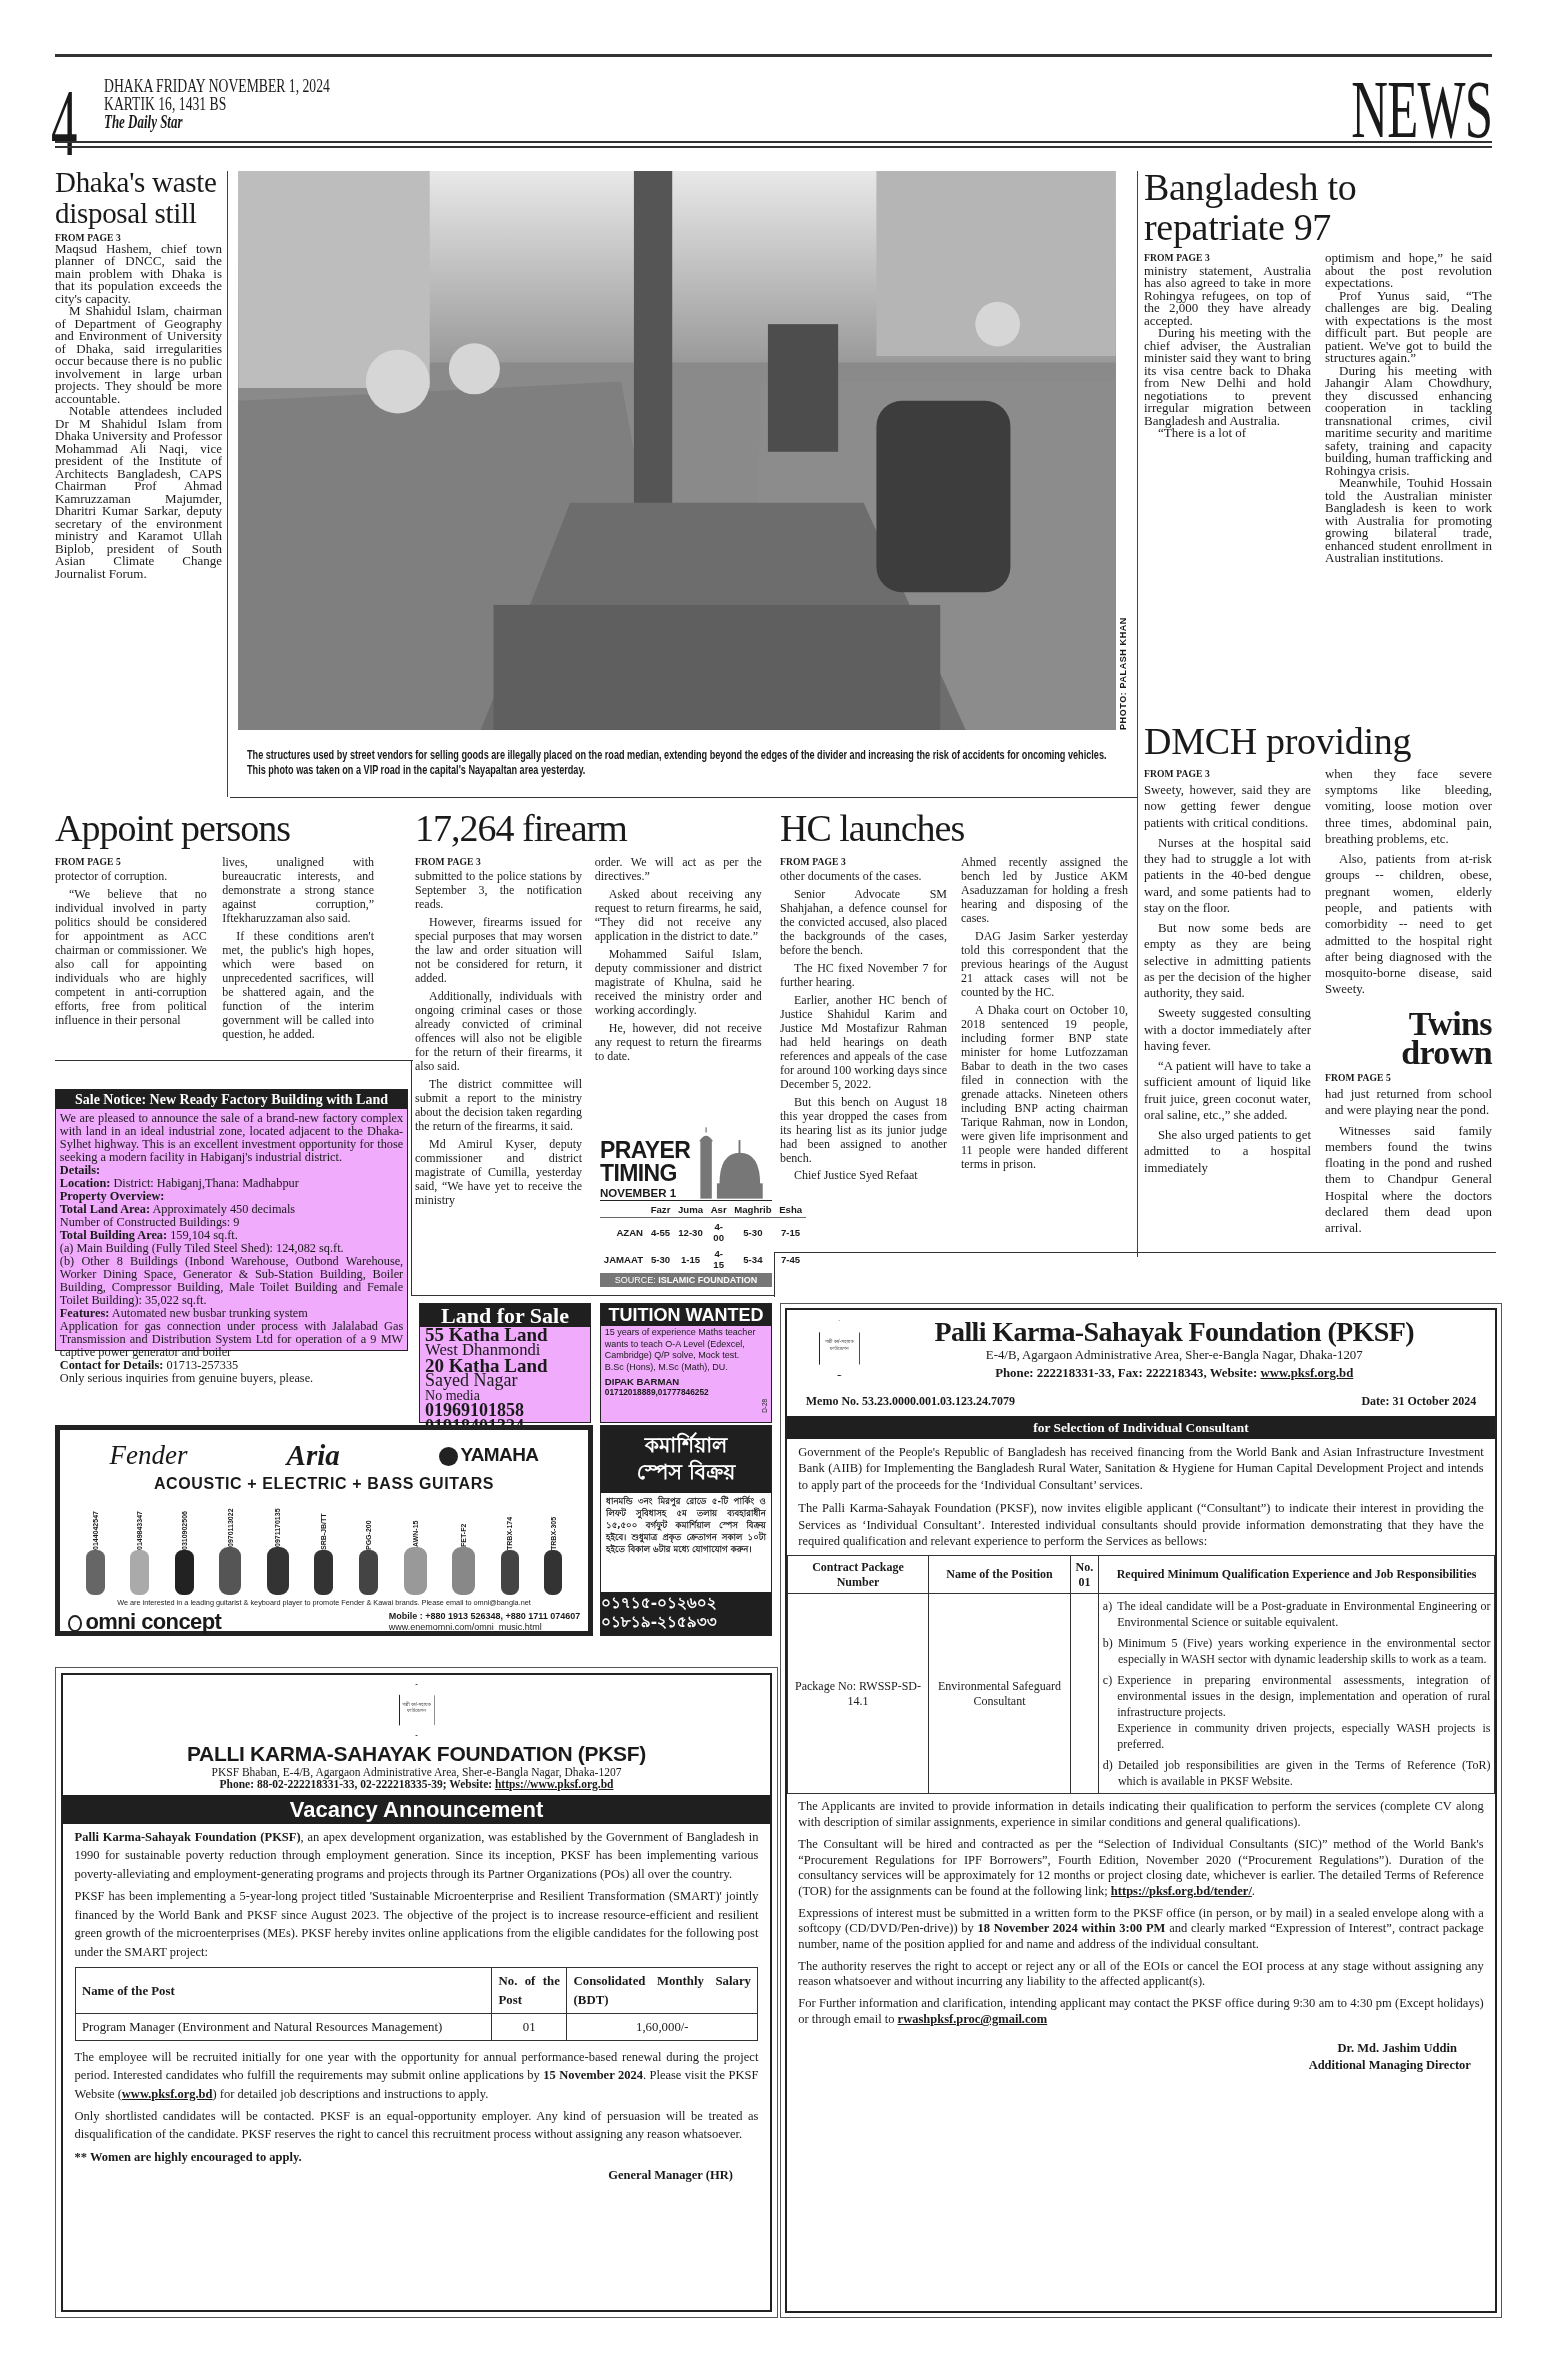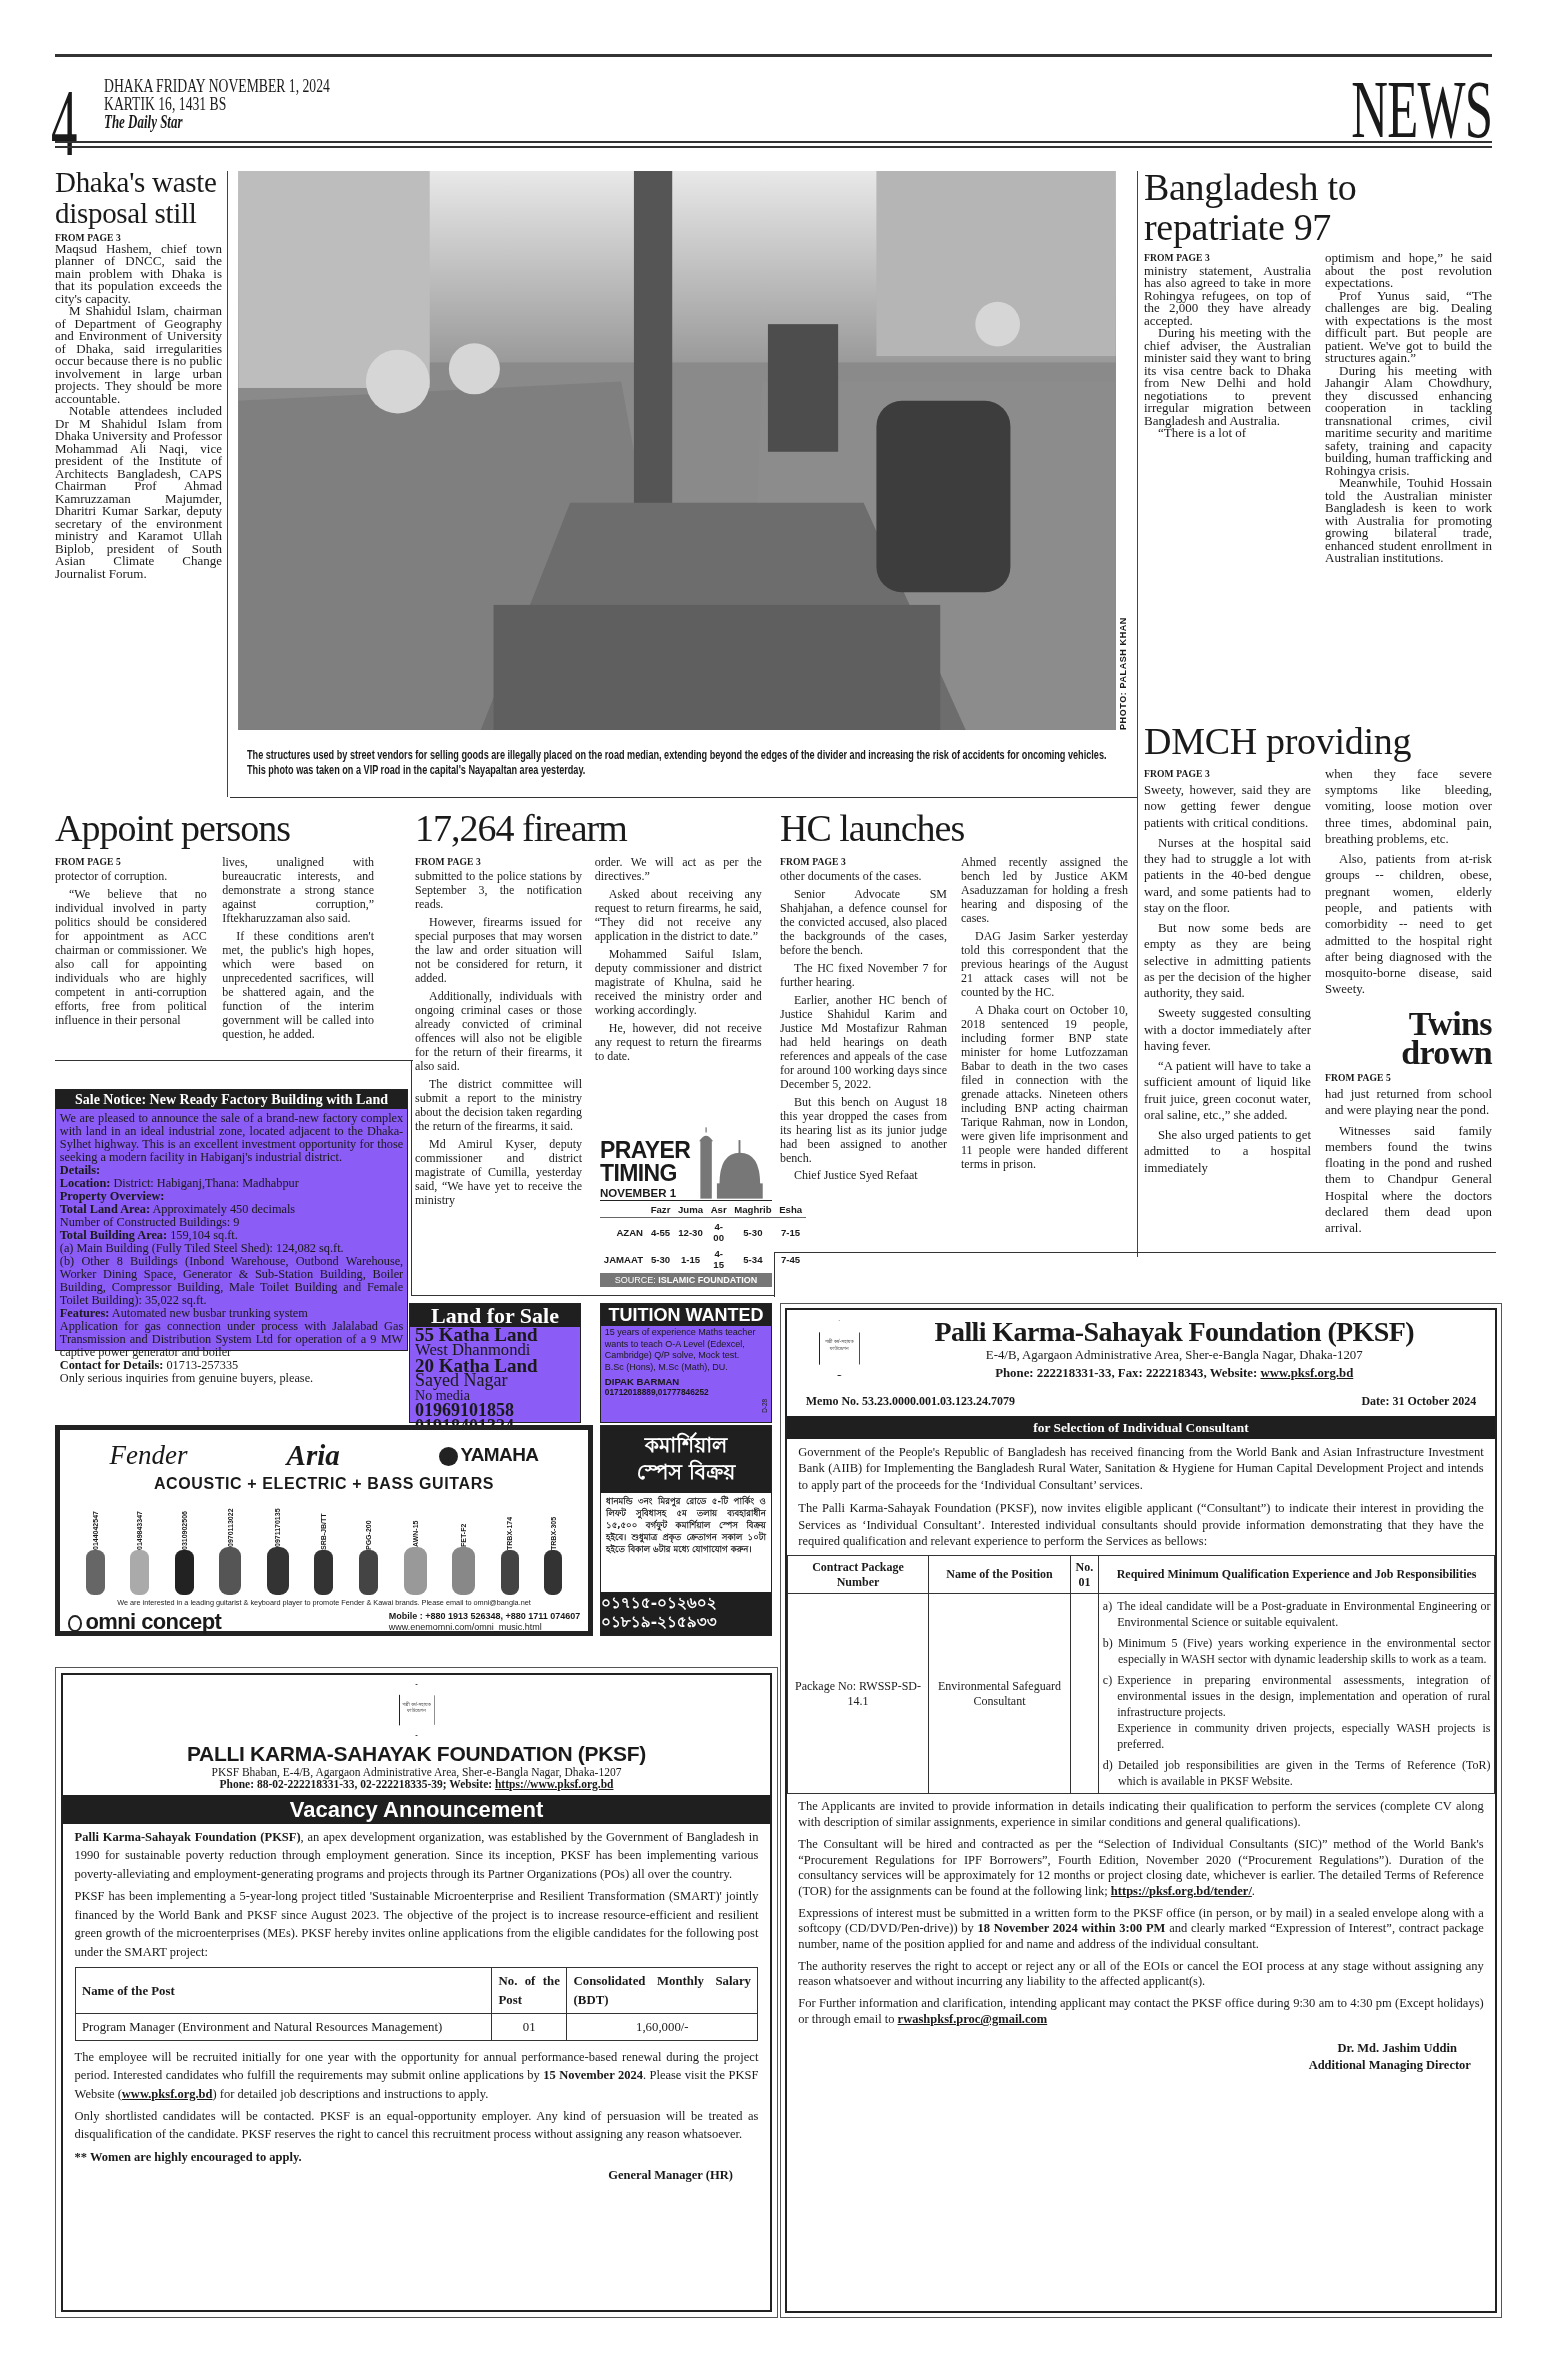--- a/index.html
+++ b/index.html
@@ -21,21 +21,21 @@
 .body-text p{text-indent:0}
 .body-text p+p{text-indent:14px}
 .cond-body{font-size:12.8px;line-height:16.3px;text-align:justify}
 .cond-body .inner{transform:scaleX(.82);transform-origin:left top;width:122%}
 .cond-body p+p{text-indent:14px;margin-top:3.8px}
 .photo{background:#8f8f8f;overflow:hidden}
 .caption{font-size:12px;line-height:15.3px;font-weight:bold}
 .caption .inner{transform:scaleX(.76);transform-origin:left top;width:132%}
 .col-rule{position:absolute;width:1.3px;background:#444}
 
-.ad-box{border:1.9px solid #222;background:#8b5cf6}
+.ad-box{border:1.9px solid #222;background:#f0abfc}
 .ad-title-bar{background:#1f1f1f;color:#fff;text-align:center;font-weight:bold}
 .ad-text{font-size:13.4px;line-height:14px}
 .prayer-table{border-collapse:collapse;font-family:"Liberation Sans","DejaVu Sans",sans-serif;font-weight:bold;font-size:9.6px}
 .prayer-table td,.prayer-table th{padding:2.6px 3.8px;text-align:center}
 .eoi-table{border-collapse:collapse;width:100%;font-size:12px}
 .eoi-table th,.eoi-table td{border:1.3px solid #333;vertical-align:middle;padding:3.8px}
 .vac-table{border-collapse:collapse;width:100%;font-size:12.8px}
 .vac-table th,.vac-table td{border:1.3px solid #333;padding:3.8px 6.4px}
 .u{text-decoration:underline}
 .b{font-weight:bold}
@@ -267,21 +267,21 @@
     <div><b>Total Building Area:</b><span> 159,104 sq.ft.</span></div>
     <div>(a) Main Building (Fully Tiled Steel Shed): 124,082 sq.ft.</div>
     <div>(b) Other 8 Buildings (Inbond Warehouse, Outbond Warehouse, Worker Dining Space, Generator &amp; Sub-Station Building, Boiler Building, Compressor Building, Male Toilet Building and Female Toilet Building): 35,022 sq.ft.</div>
     <div><b>Features:</b><span> Automated new busbar trunking system</span></div>
     <div>Application for gas connection under process with Jalalabad Gas Transmission and Distribution System Ltd for operation of a 9 MW captive power generator and boiler</div>
     <div><b>Contact for Details:</b><span> 01713-257335</span></div>
     <div>Only serious inquiries from genuine buyers, please.</div>
   </div>
 </div>
 
-<div class="abs ad-box" style="left:409px;top:1303px;width:172px;height:120px">
+<div class="abs ad-box" style="left:419px;top:1303px;width:172px;height:120px">
   <div class="ad-title-bar serif" style="font-size:22px;line-height:23px">Land for Sale</div>
   <div class="serif" style="padding:0 5.1px;line-height:15.3px">
     <div style="font-size:19px;font-weight:bold">55 Katha Land</div>
     <div style="font-size:16.6px">West Dhanmondi</div>
     <div style="font-size:19px;font-weight:bold">20 Katha Land</div>
     <div style="font-size:18px">Sayed Nagar</div>
     <div style="font-size:14px">No media</div>
     <div style="font-size:18px;font-weight:bold">01969101858</div>
     <div style="font-size:18px;font-weight:bold">01918401324</div>
   </div>

